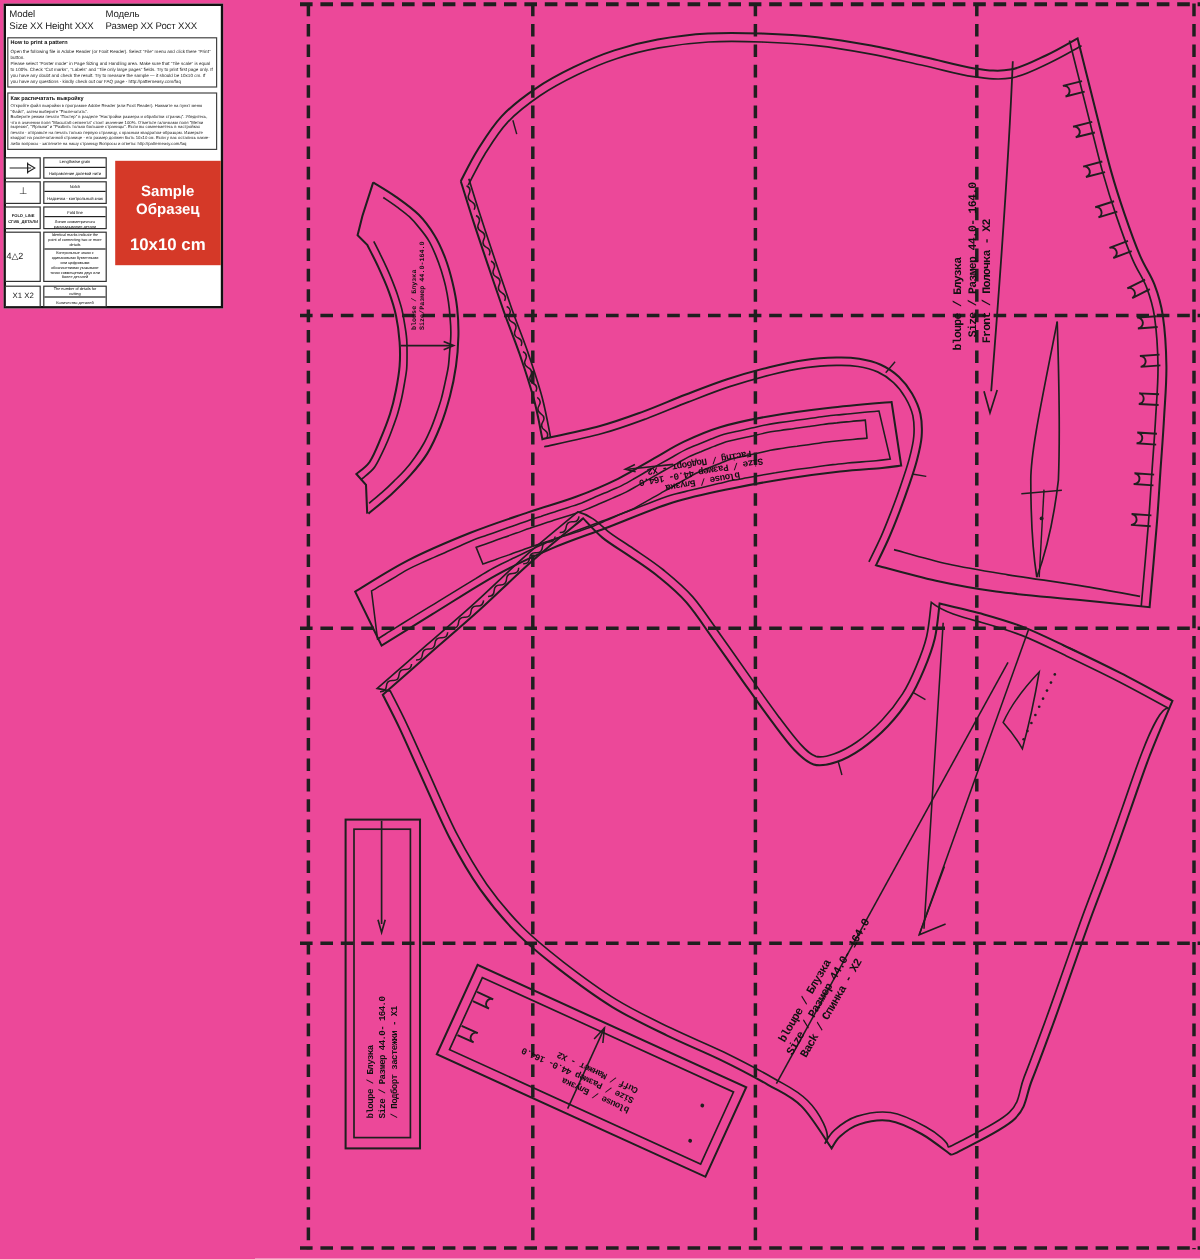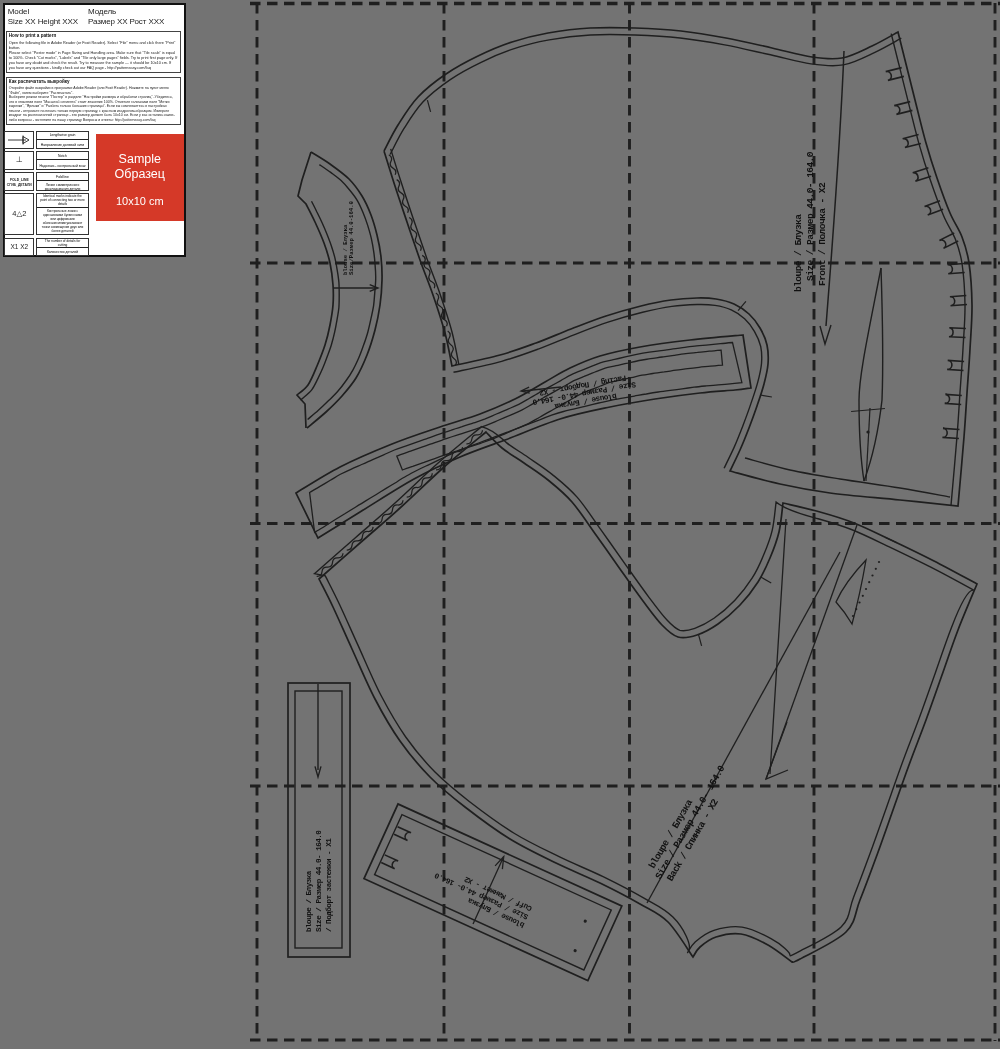--- a/index.html
+++ b/index.html
@@ -1,17 +1,17 @@
 <!DOCTYPE html>
 <html><head><meta charset="utf-8">
 <style>
 html,body{margin:0;padding:0;background:#fff}
 *{box-sizing:border-box}
 body{font-family:"Liberation Sans", sans-serif;}
-#page{position:relative;width:1000px;height:1049px;background:#737373;overflow:hidden}
+#page{position:relative;width:1000px;height:1049px;background:#ec4899;overflow:hidden}
 </style></head>
 <body>
 <div id="page">
 
 <div style="position:absolute;left:3px;top:3px;width:183px;height:254px;border:2.2px solid #111;background:#fff">
 
 <div style="position:absolute;left:2.8px;top:1.5px;font-size:8px;line-height:1.25;color:#222;letter-spacing:-0.1px">Model<br>Size XX Height XXX</div>
 
 <div style="position:absolute;left:83px;top:1.5px;font-size:8px;line-height:1.28;color:#222;letter-spacing:-0.1px">Модель<br>Размер XX Рост XXX</div>
 
@@ -41,35 +41,35 @@
  <div style="position:absolute;left:0;top:0;width:100%;height:8px;border-bottom:1.4px solid #222;text-align:center;font-size:3.4px;padding-top:1.5px">Notch</div>
  <div style="position:absolute;left:0;top:11.5px;width:100%;text-align:center;font-size:3.4px">Надсечка - контрольный знак</div>
 </div>
 
 <div style="position:absolute;left:-0.7px;top:167.3px;width:30px;height:18.5px;border:1px solid #333;font-size:3.4px;font-weight:bold;text-align:center;padding-top:5px;color:#222;line-height:1.3">FOLD_LINE<br>СГИБ_ДЕТАЛИ</div>
 <div style="position:absolute;left:30.8px;top:167.3px;width:53.4px;height:18.5px;border:1px solid #333">
  <div style="position:absolute;left:0;top:0;width:100%;height:8px;border-bottom:1.4px solid #222;text-align:center;font-size:3.4px;padding-top:1.5px">Fold line</div>
  <div style="position:absolute;left:0;top:10.5px;width:100%;text-align:center;font-size:3.3px;line-height:1.15">Линия симметричного<br>раскладывания детали</div>
 </div>
 
-<div style="position:absolute;left:-0.7px;top:188.3px;width:30px;height:42px;border:1px solid #333;font-size:7.5px;color:#222;text-align:center;line-height:40px">4△2</div>
+<div style="position:absolute;left:-0.7px;top:188.3px;width:30px;height:42px;border:1px solid #333;font-size:7.5px;color:#222;text-align:left;line-height:40px">4△2</div>
 <div style="position:absolute;left:30.8px;top:188.3px;width:53.4px;height:42px;border:1px solid #333">
  <div style="position:absolute;left:0;top:0;width:100%;height:13.5px;border-bottom:1.4px solid #222;text-align:center;font-size:3.2px;line-height:1.2;padding-top:1px">Identical marks indicate the<br>point of connecting two or more<br>details</div>
  <div style="position:absolute;left:0;top:16px;width:100%;text-align:center;font-size:3.2px;line-height:1.23">Контрольные знаки с<br>одинаковыми буквенными<br>или цифровыми<br>обозначениями указывают<br>точки совмещения двух или<br>более деталей</div>
 </div>
 
 <div style="position:absolute;left:-0.7px;top:232.8px;width:30px;height:18px;border:1px solid #333;font-size:6.5px;color:#222;text-align:center;line-height:16px">X1 X2</div>
 <div style="position:absolute;left:30.8px;top:232.8px;width:53.4px;height:18px;border:1px solid #333">
  <div style="position:absolute;left:0;top:0;width:100%;height:9px;border-bottom:1.4px solid #222;text-align:center;font-size:3.2px;line-height:1.2;padding-top:1px">The number of details for<br>cutting</div>
  <div style="position:absolute;left:0;top:11.5px;width:100%;text-align:center;font-size:3.3px">Количество деталей</div>
 </div>
 
-<div style="position:absolute;left:90.8px;top:128.8px;width:88px;height:87px;background:#d53928;color:#fff;text-align:center;font-weight:normal">
+<div style="position:absolute;left:90.8px;top:128.8px;width:88px;height:87px;background:#d53928;color:#fff;text-align:center;font-weight:bold">
  <div style="font-size:12.5px;line-height:1.18;padding-top:18px">Sample<br>Образец</div>
- <div style="font-size:11px;padding-top:14px">10x10 cm</div>
+ <div style="font-size:14px;padding-top:14px">10x10 cm</div>
 </div>
 </div>
 <svg width="1000" height="1049" viewBox="0 0 1000 1049" style="position:absolute;left:0;top:0">
       <g>
         <path d="M250,3.5 H1000" stroke-width="3.4" stroke-dasharray="10.5,6.5" fill="none" stroke="#1f1f1f"></path>
         <path d="M250,263 H1000" stroke-width="2.9" stroke-dasharray="10.5,6.5" fill="none" stroke="#1f1f1f"></path>
         <path d="M250,523.5 H1000" stroke-width="2.9" stroke-dasharray="10.5,6.5" fill="none" stroke="#1f1f1f"></path>
         <path d="M250,786 H1000" stroke-width="2.9" stroke-dasharray="10.5,6.5" fill="none" stroke="#1f1f1f"></path>
         <path d="M250,1040 H1000" stroke-width="2.9" stroke-dasharray="10.5,6.5" fill="none" stroke="#1f1f1f"></path>
         <path d="M257,3 V1041" stroke-width="2.9" stroke-dasharray="10.5,6.5" fill="none" stroke="#1f1f1f"></path>

